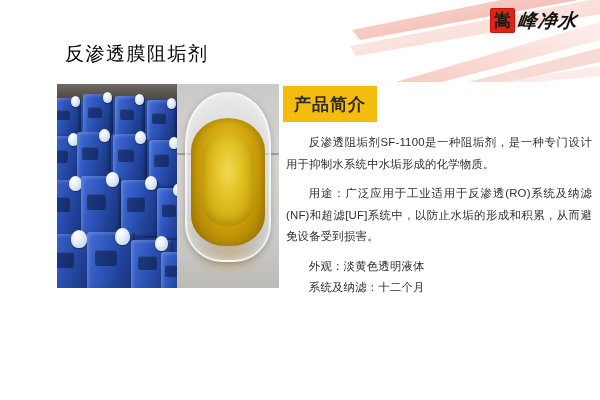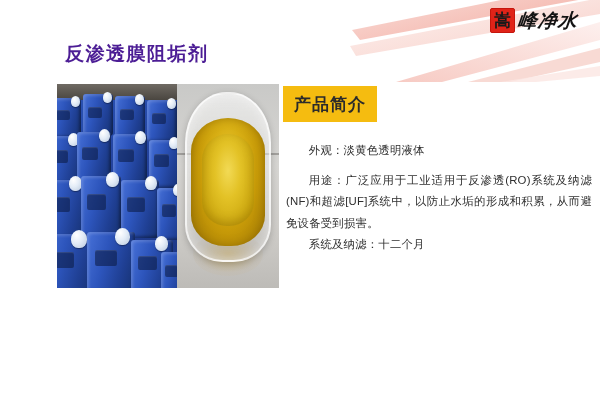--- a/index.html
+++ b/index.html
@@ -57,22 +57,22 @@
     letter-spacing:1px;
     line-height:1;
     transform:skewX(-6deg);
   }
 
   
   .page-title {
     position:absolute;
     left:65px; top:41px;
     font-size:19px;
-    font-weight:bold;
-    color:#4c1d95;
+    font-weight:normal;
+    color:#000000;
     letter-spacing:1.5px;
     white-space:nowrap;
   }
 
   
   .photos {
     position:absolute;
     left:57px; top:84px;
     width:222px; height:204px;
     display:flex;
@@ -288,18 +288,19 @@
         <div class="liquid-ring"></div>
         <div class="liquid-inner"></div>
       </div>
     </div>
 
   </div>
 
   <div class="section-badge">产品简介</div>
 
   <div class="body-copy">
+    <p class="para indent">反渗透阻垢剂SF-1100是一种阻垢剂，是一种专门设计用于抑制水系统中水垢形成的化学物质。</p>
+    <p class="para indent gap-sm">用途：广泛应用于工业适用于反渗透(RO)系统及纳滤(NF)和超滤[UF]系统中，以防止水垢的形成和积累，从而避免设备受到损害。</p>
     <p class="para indent gap-sm">外观：淡黄色透明液体</p>
-    <p class="para indent gap-sm">用途：广泛应用于工业适用于反渗透(RO)系统及纳滤(NF)和超滤[UF]系统中，以防止水垢的形成和积累，从而避免设备受到损害。</p>
     <p class="para indent">系统及纳滤：十二个月</p>
   </div>
 
 </div>
 
 </body></html>

